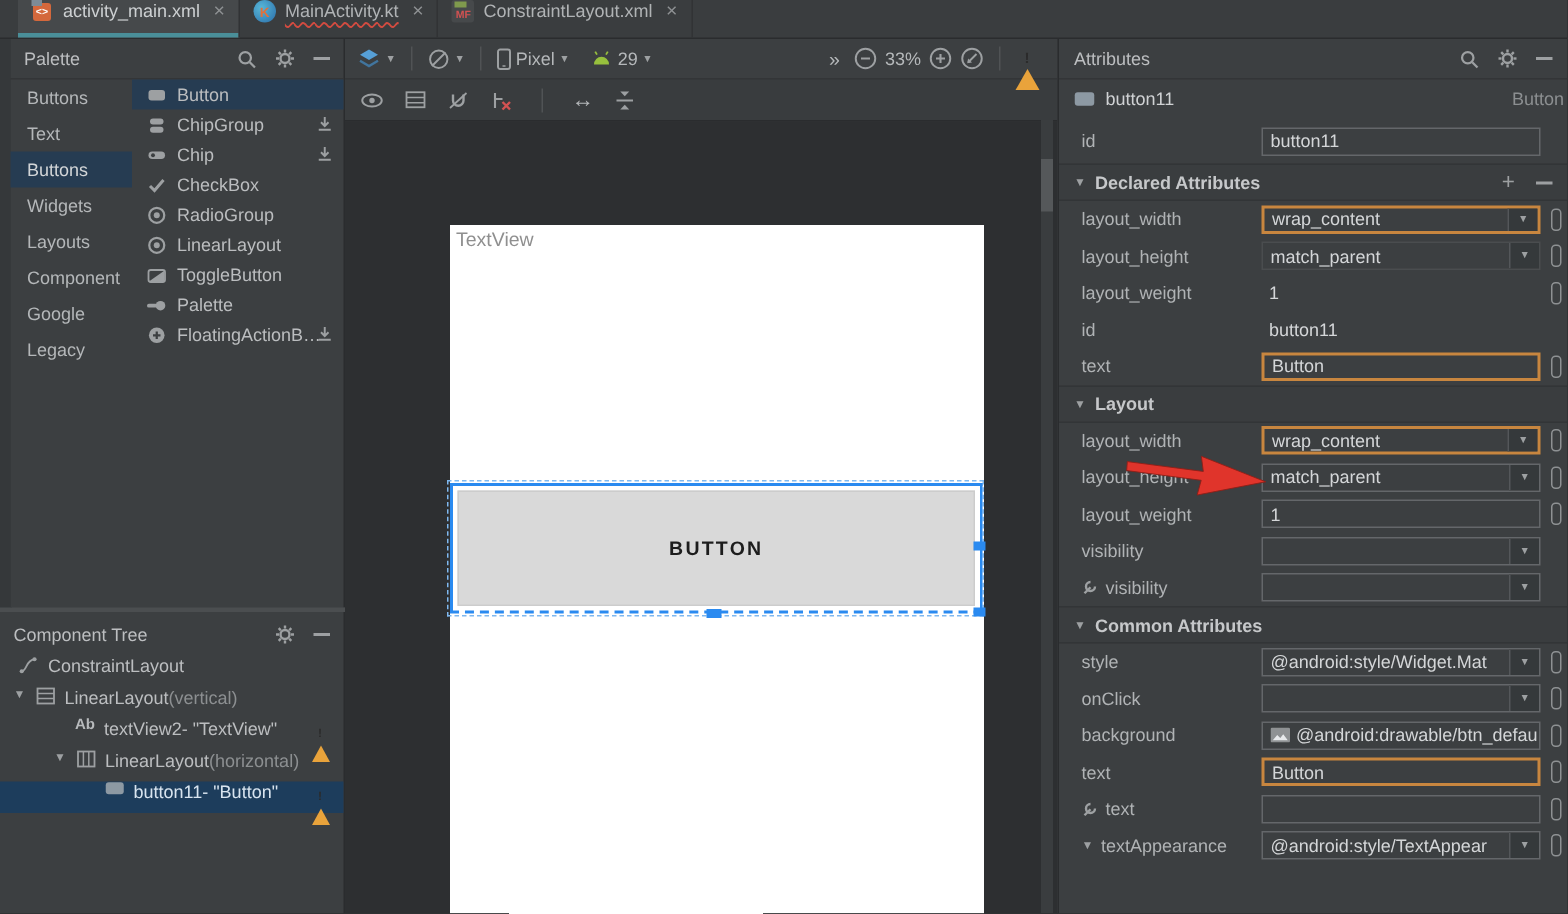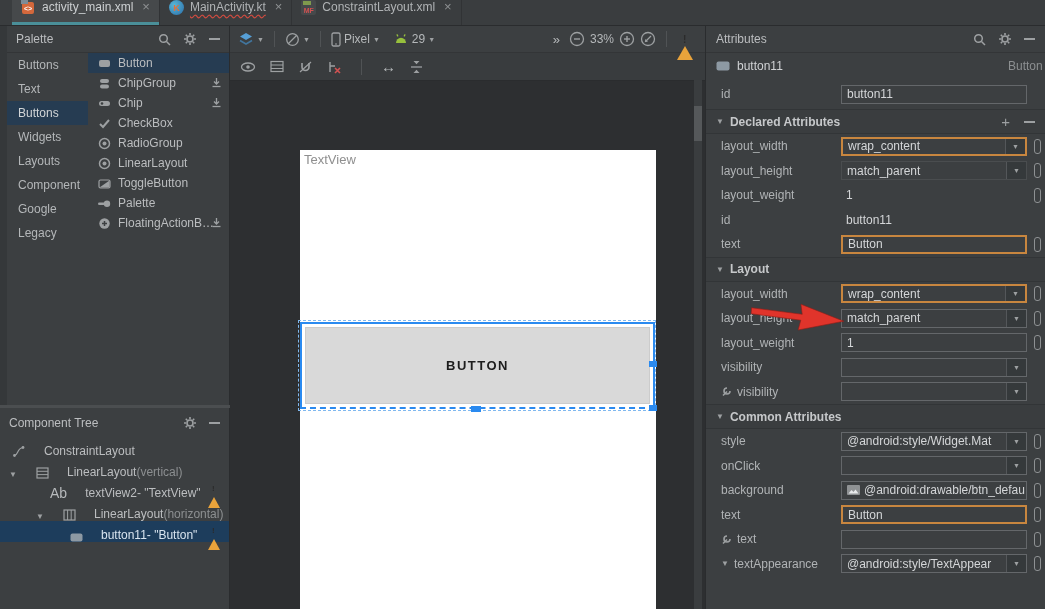--- a/index.html
+++ b/index.html
@@ -40,26 +40,26 @@
   .pitems{position:absolute;left:81px;top:27px;right:0}
   .pitem{height:20px;display:flex;align-items:center;gap:7px;padding-left:9px;position:relative;cursor:default}
   .pitem.selected{background:#263c52}
   .pitem .icn{width:14px;display:flex;justify-content:center;flex:none}
   .pitem .dl{position:absolute;right:7px;top:4px}
 
   
   #splitter{position:absolute;left:0;top:405px;width:230px;height:3px;background:#4b4e50}
   #ctree{position:absolute;left:0;top:408px;width:230px;height:201px;background:#3c3f41;border-right:1px solid #2a2c2e;box-sizing:border-box}
   #ctree .panehead{border-bottom:none;height:29px}
-  .crow{height:21px;display:flex;align-items:flex-end;gap:18px;position:relative;cursor:default;color:#bcbec0}
+  .crow{height:21px;display:flex;align-items:flex-start;gap:6px;position:relative;cursor:default;color:#bcbec0}
   .crow.selected{background:#1d3d5c;color:#d8e4ef}
   .crow .sfx{color:#8c8f91}
   .crow .tri{font-size:8px;color:#9da0a2;width:10px;text-align:center;flex:none}
   .crow .warnpos{position:absolute;right:9px;top:4px}
-  .abicon{font-size:14px;font-weight:normal;color:#b7babc;line-height:1}
+  .abicon{font-size:10px;font-weight:bold;color:#b7babc;line-height:1}
 
   .wtri{position:relative;width:0;height:0;border-left:6px solid transparent;border-right:6px solid transparent;border-bottom:11px solid #e9a33b}
   .wtri::after{content:"!";position:absolute;left:-2px;top:1px;font-size:8px;font-weight:bold;color:#2b2b2b}
   .wtri.big{border-left-width:8px;border-right-width:8px;border-bottom-width:14px}
   .wtri.big::after{left:-2px;top:2px;font-size:10px}
 
   
   #design{position:absolute;left:230px;top:26px;width:475px;height:583px;background:#2d2f31}
   #dtb1{height:26px;background:#3c3f41;border-bottom:1px solid #333537;display:flex;align-items:center;padding:0 8px;gap:5px}
   #dtb2{height:27px;background:#393c3e;border-bottom:1px solid #2a2c2e;display:flex;align-items:center;padding:0 10px;gap:14px}

